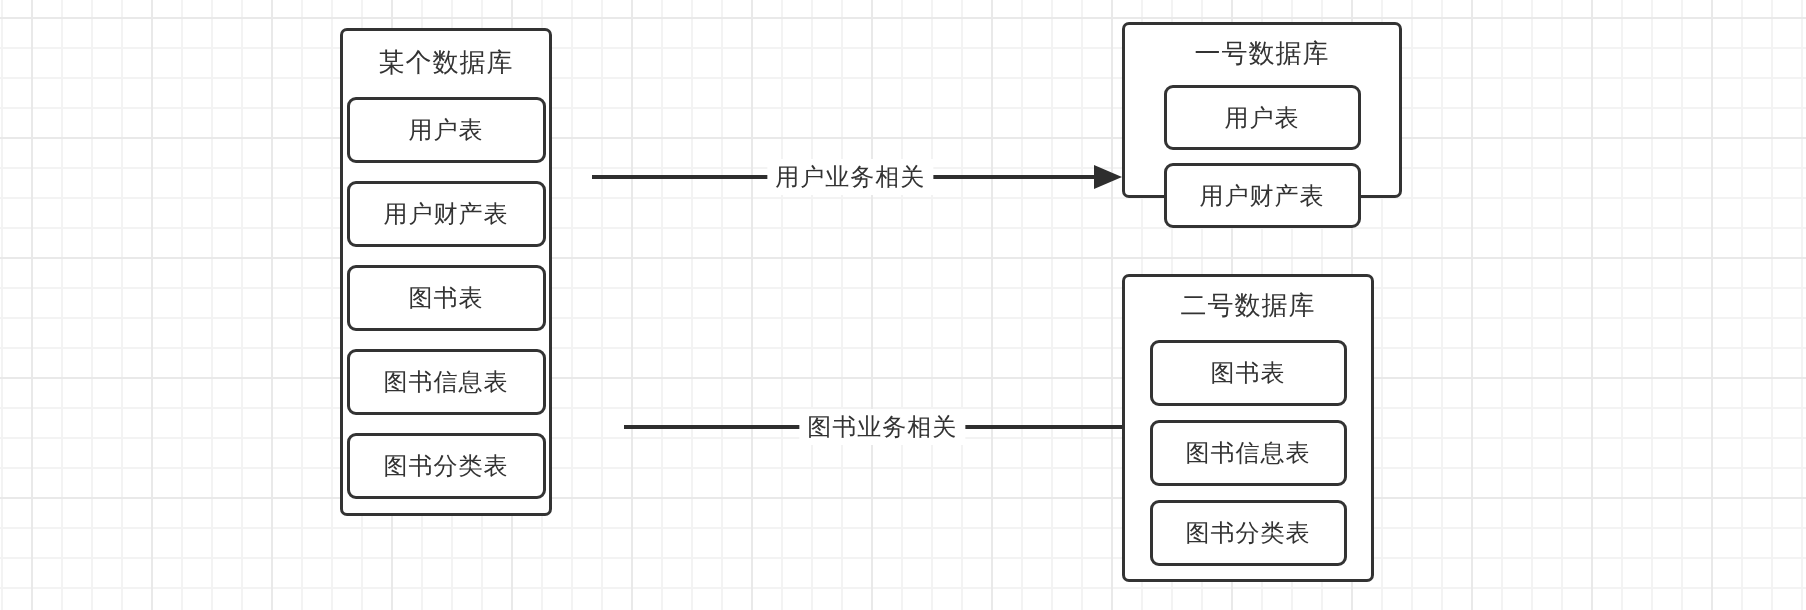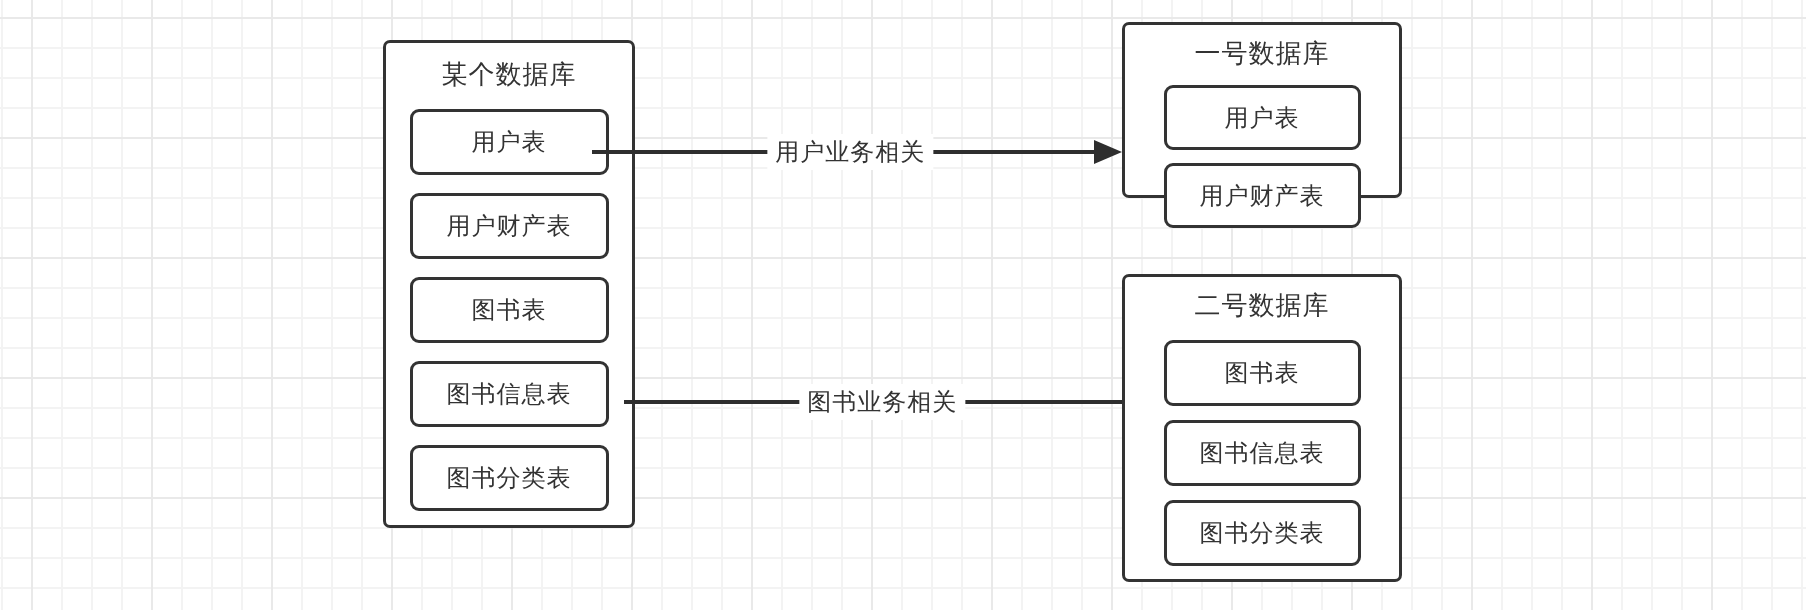--- a/index.html
+++ b/index.html
@@ -32,23 +32,23 @@
   }
   .node {
     position: absolute;
     border: 3px solid var(--stroke);
     border-radius: 7px;
     background: #ffffff;
     display: flex;
     flex-direction: column;
     align-items: center;
   }
-  .node-source { left: 340px; top: 40px;  width: 252px; height: 488px; margin-left: 43px; }
+  .node-source { left: 340px; top: 28px;  width: 212px; height: 488px; }
   .node-db1    { left: 1122px; top: 22px;  width: 280px; height: 176px; }
-  .node-db2    { left: 1122px; top: 274px; width: 280px; height: 308px; }
+  .node-db2    { left: 1122px; top: 274px; width: 252px; height: 308px; }
   .db-title {
     text-align: center;
     font-size: 26px;
     line-height: 36px;
     color: var(--text);
     letter-spacing: 1px;
   }
   .node-source .db-title { margin-top: 13px; margin-bottom: 17px; }
   .node-db1    .db-title { margin-top: 10px; margin-bottom: 14px; }
   .node-db2    .db-title { margin-top: 10px; margin-bottom: 17px; }
@@ -71,20 +71,21 @@
     color: var(--text);
     letter-spacing: 1px;
   }
   .node-source .table-box { width: 199px; height: 66px; }
   .node-db1    .table-box { width: 197px; height: 65px; }
   .node-db2    .table-box { width: 197px; height: 66px; }
   .arrow {
     position: absolute;
     height: 32px;
     overflow: visible;
+    margin-top: 25px;
   }
   .arrow-1 { left: 592px; top: 136px; width: 530px; }
   .arrow-2 { left: 624px; top: 386px; width: 530px; }
   .arrow-line {
     position: absolute;
     left: 0; right: 22px; top: 14px;
     height: 4px;
     background: var(--arrow);
   }
   .arrow-head {

